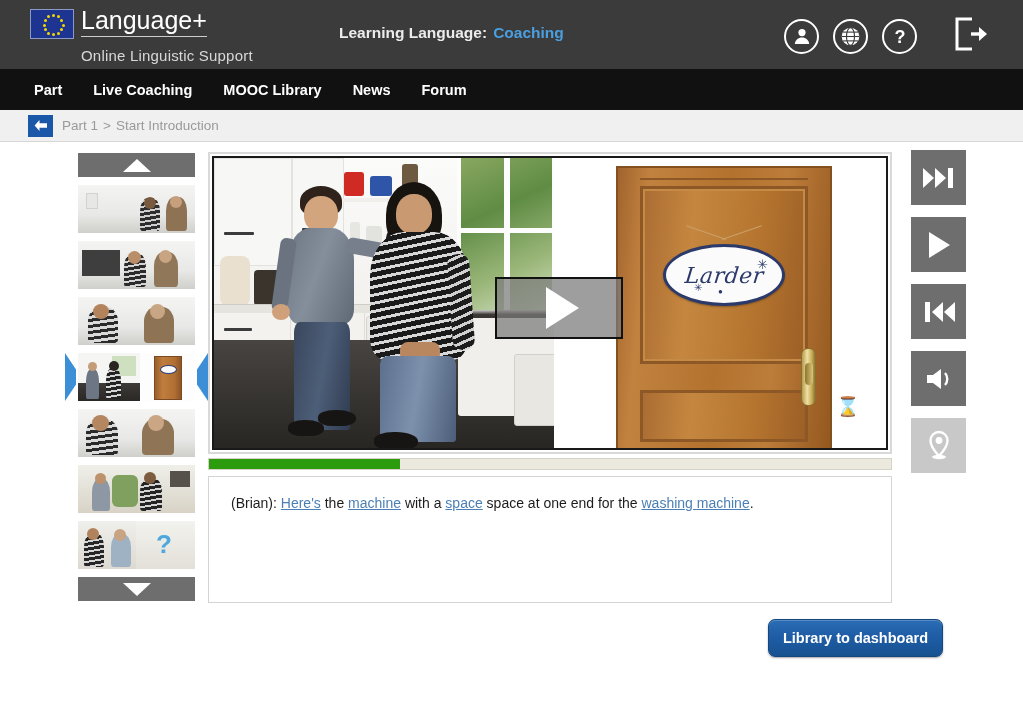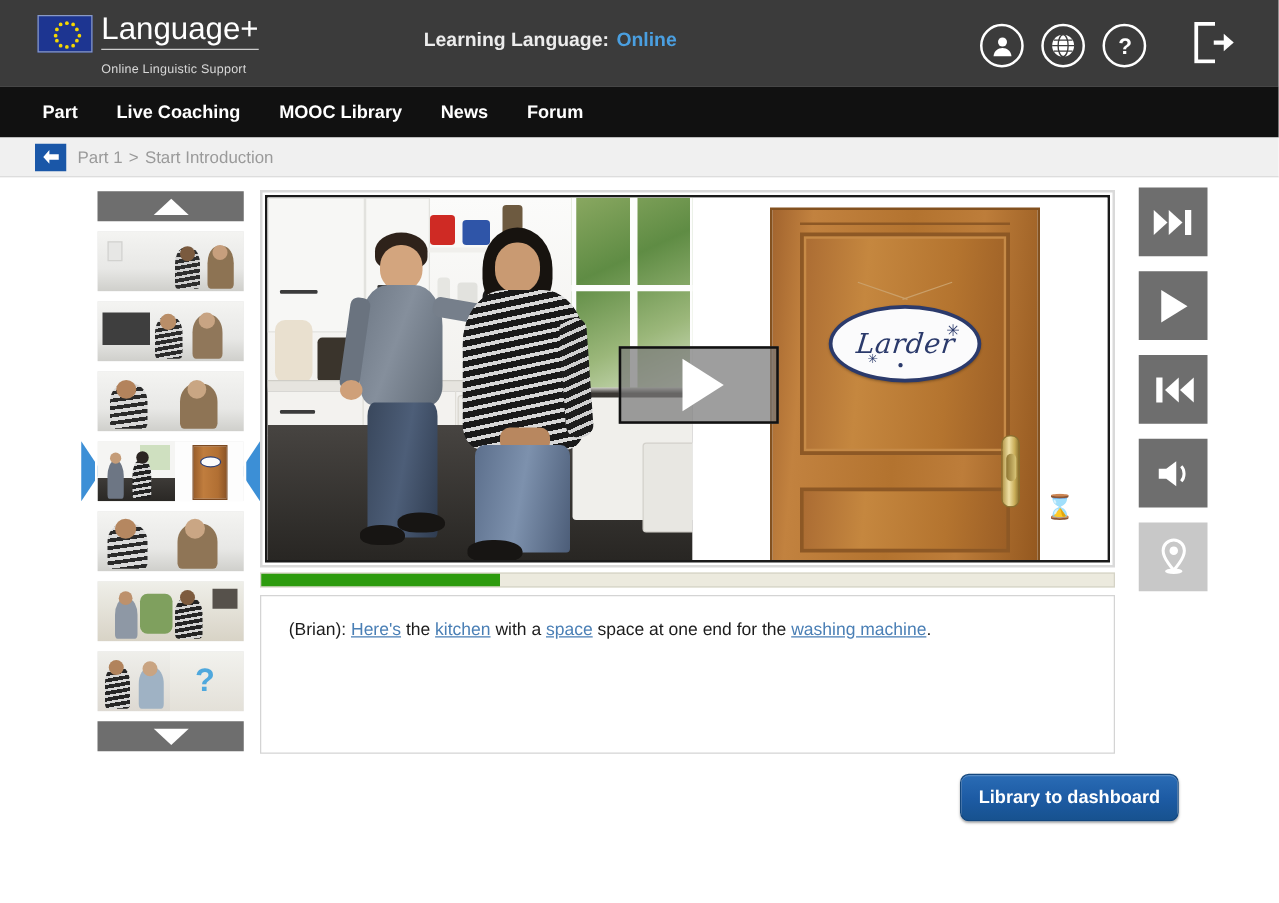--- a/index.html
+++ b/index.html
@@ -30,21 +30,21 @@
     background: #f5d800; border-radius: 50%;
   }
   #brand-text { margin-left: 7px; }
   #brand-title {
     color: #ffffff; font-size: 25px; letter-spacing: 0px;
     line-height: 28px; font-weight: 400;
     border-bottom: 1px solid #cdcdcd; padding-bottom: 2px;
     display: inline-block;
   }
   #brand-sub {
-    color: #d8d8d8; font-size: 10px; margin-top: 10px;
+    color: #d8d8d8; font-size: 15px; margin-top: 10px;
     letter-spacing: .2px; display: block;
   }
   #learning-lang {
     position: absolute; left: 339px; top: 24px;
     font-size: 15.5px; font-weight: bold; color: #ececec;
   }
   #learning-lang .lang-val { color: #4a9fe0; margin-left: 6px; }
 
   #header-icons {
     position: absolute; right: 34px; top: 17px;
@@ -369,21 +369,21 @@
         <div class="eu-star" style="left: 12.7728px; top: 9.25px;"></div>
         <div class="eu-star" style="left: 16.25px; top: 5.77276px;"></div>
       </div>
     <div id="brand-text">
       <span id="brand-title">Language+</span>
       <span id="brand-sub">Online Linguistic Support</span>
     </div>
   </div>
 
   <div id="learning-lang">
-    <span>Learning Language:</span><span class="lang-val">Online</span>
+    <span>Learning Language:</span><span class="lang-val">Coaching</span>
   </div>
 
   <div id="header-icons">
     <div class="circ-icon">
       <svg width="20" height="20" viewBox="0 0 20 20">
           <circle cx="10" cy="6.6" r="3.6" fill="#fff"></circle>
           <path d="M2.8 18c.4-4.2 3.5-6.6 7.2-6.6s6.8 2.4 7.2 6.6z" fill="#fff"></path>
         </svg>
     </div>
     <div class="circ-icon">
@@ -617,21 +617,21 @@
         <div class="ptri"></div>
       </div>
     </div>
   </div>
 
   <div id="progress-track">
     <div id="progress-fill" style="width: 28%; background: rgb(45, 155, 14);"></div>
   </div>
 
   <div id="transcript">
-    <div id="transcript-line"><span>(Brian): </span><a>Here's</a><span> the </span><a>kitchen</a><span> with a </span><a>space</a><span> space at one end for the </span><a>washing machine</a><span>.</span></div>
+    <div id="transcript-line"><span>(Brian): </span><a>Here's</a><span> the </span><a>machine</a><span> with a </span><a>space</a><span> space at one end for the </span><a>washing machine</a><span>.</span></div>
   </div>
 
   <div id="controls">
     <div class="ctl">
       <svg width="34" height="26" viewBox="0 0 34 26">
         <path d="M1 3l11 10L1 23z" fill="#fff"></path>
           <path d="M13 3l11 10-11 10z" fill="#fff"></path>
         <rect x="26" y="3" width="5" height="20" fill="#fff"></rect>
       </svg>
     </div>

